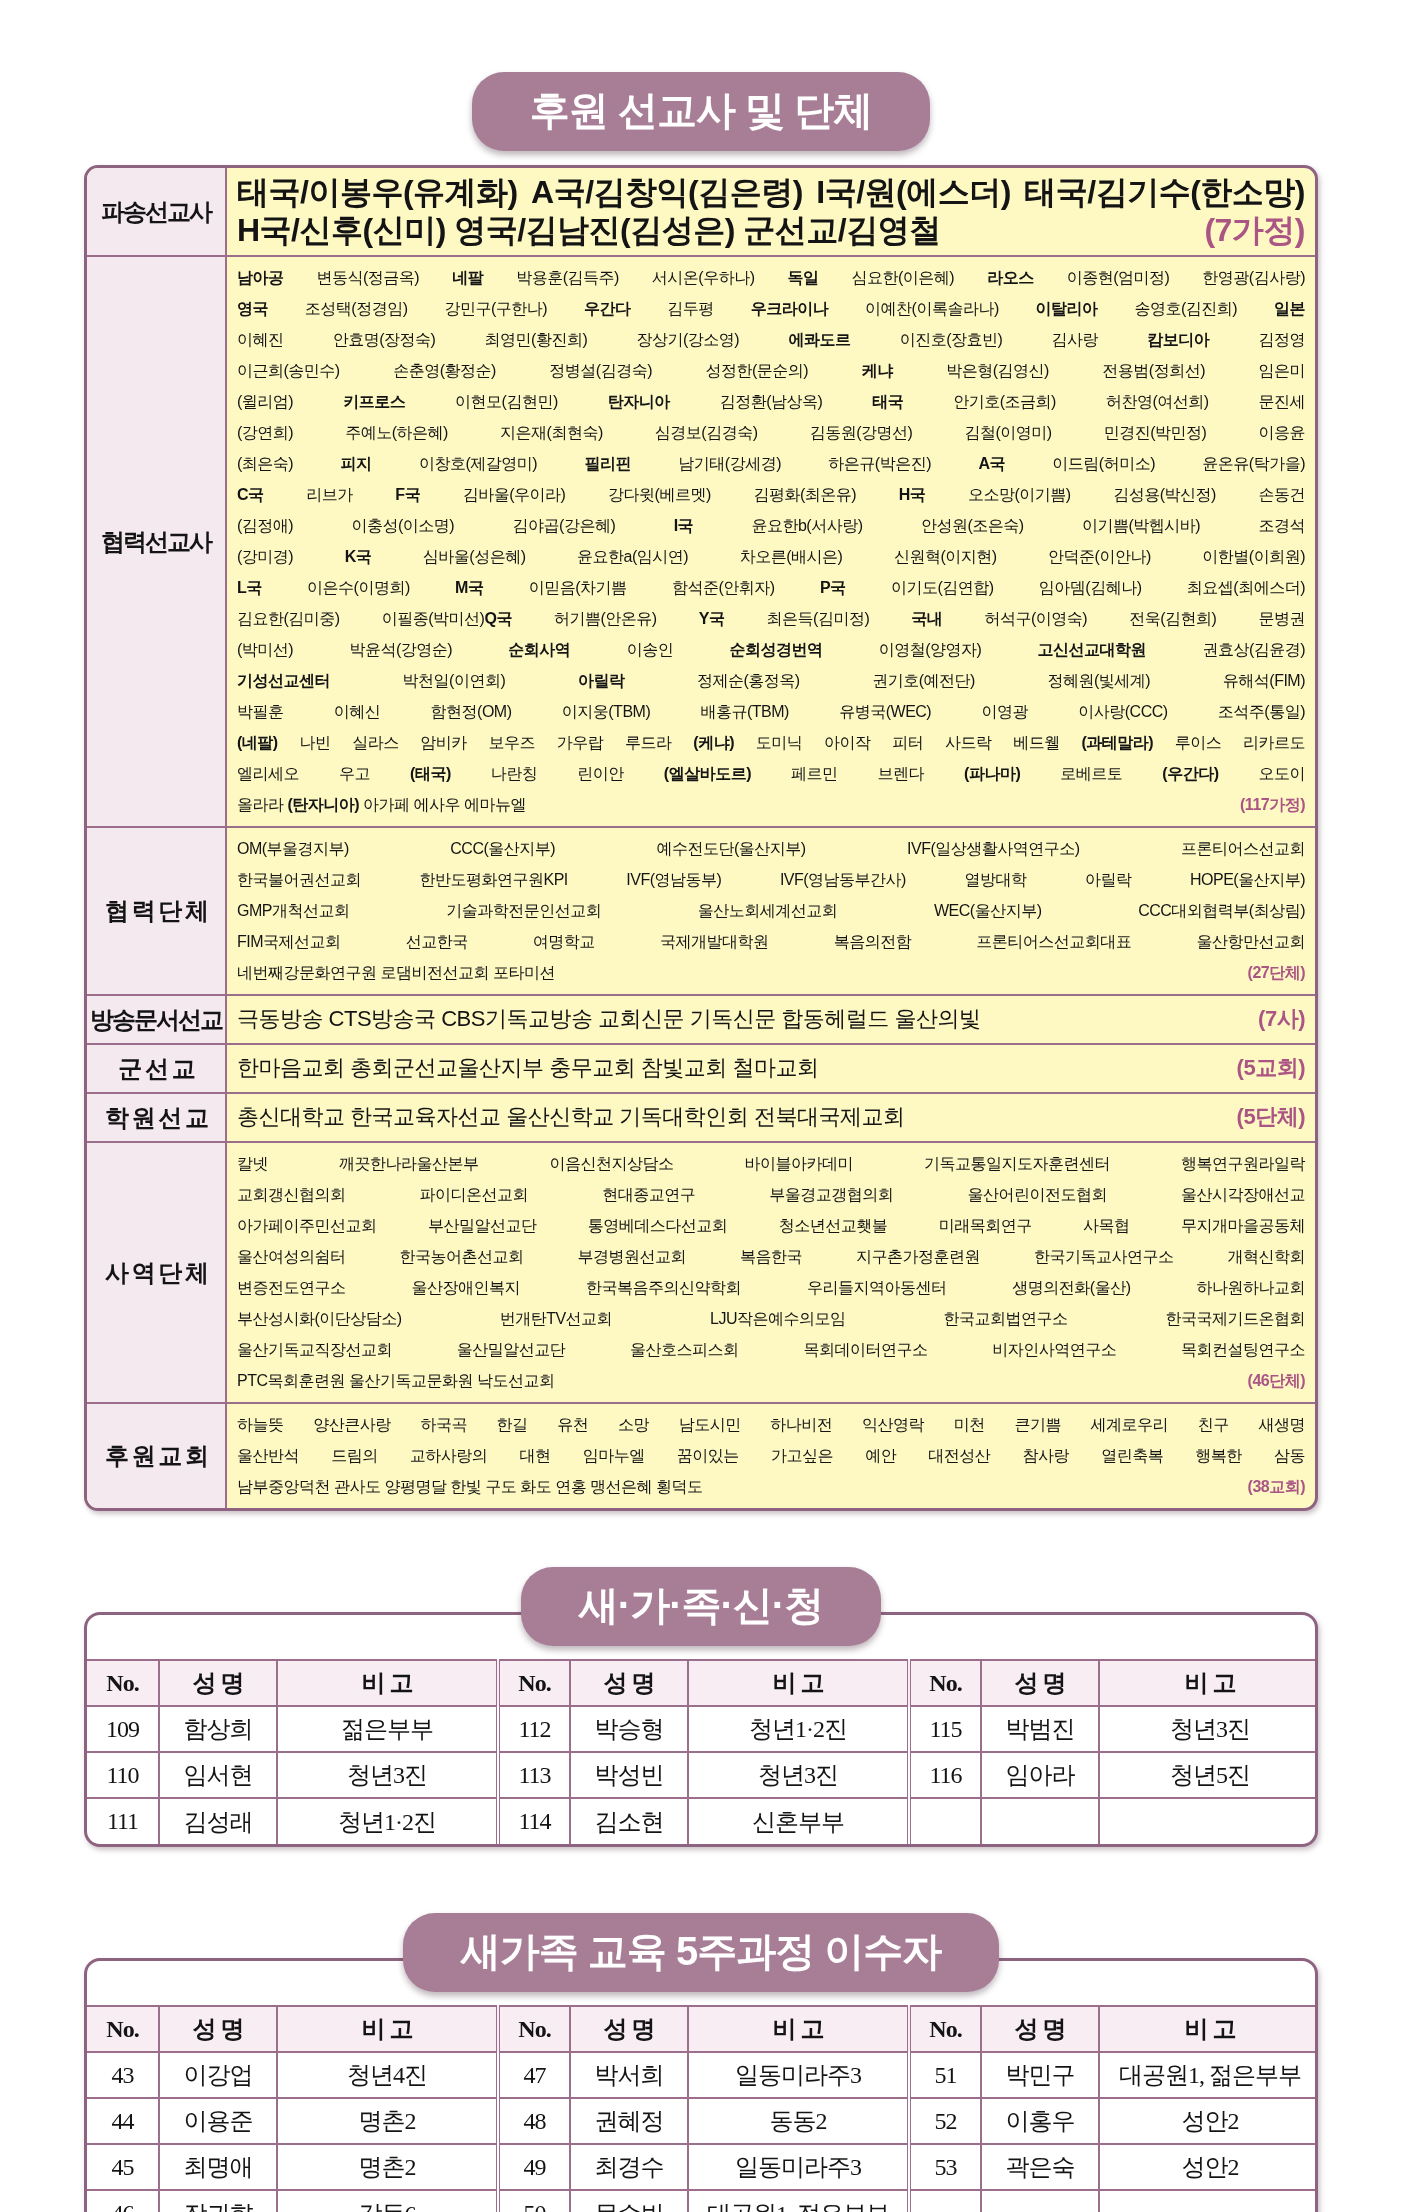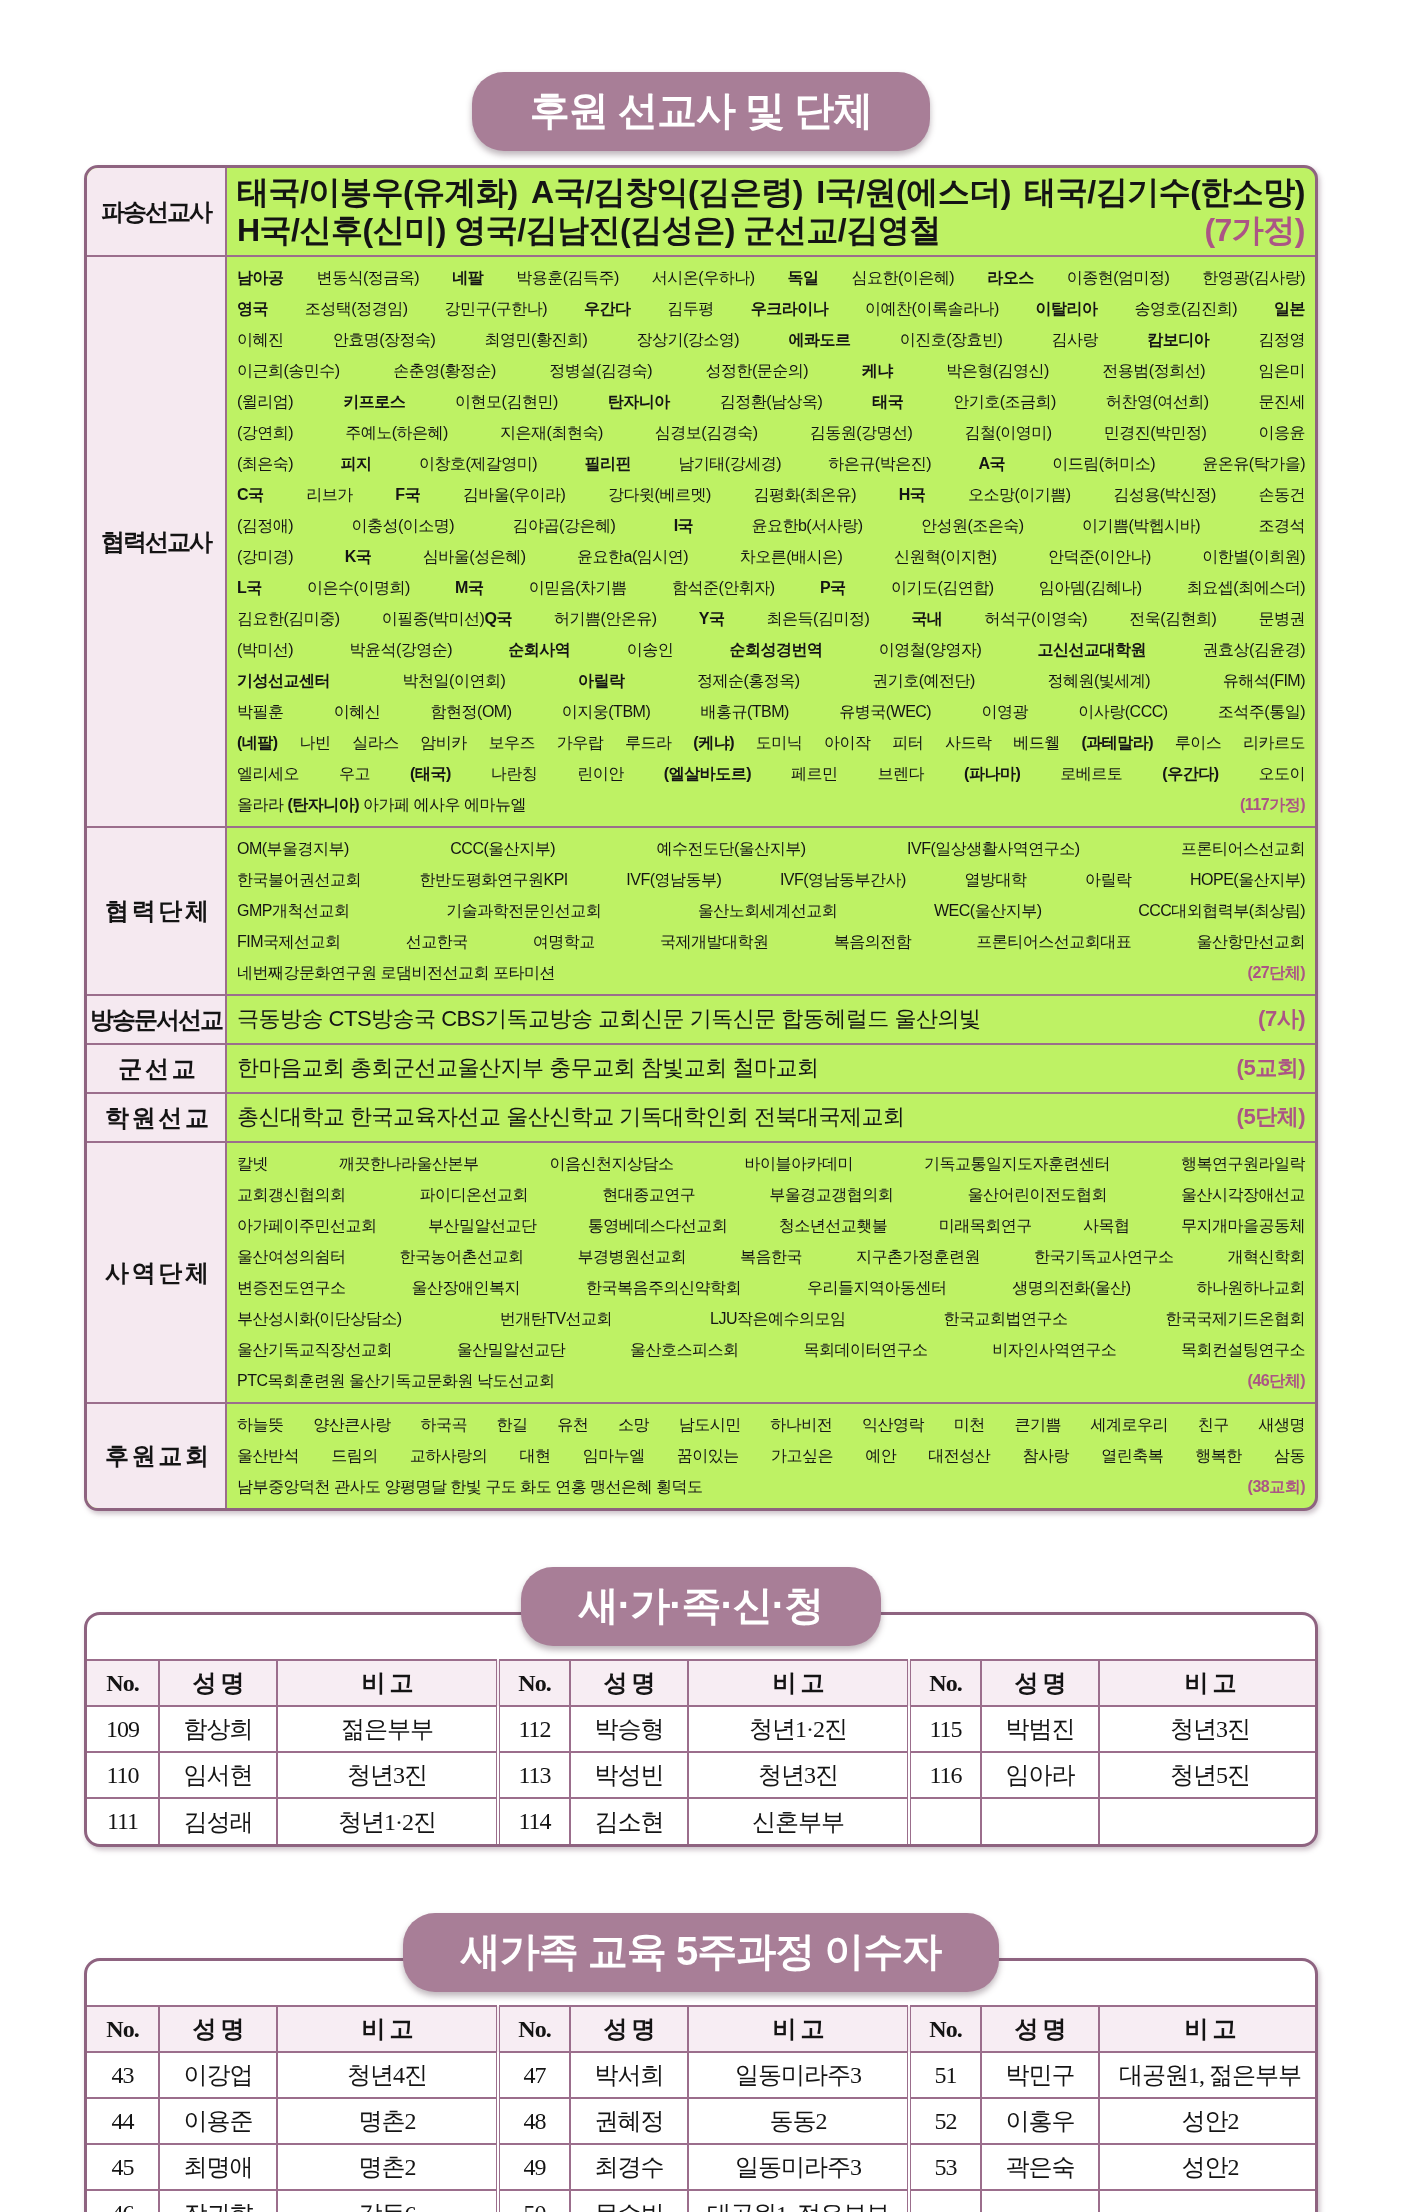--- a/index.html
+++ b/index.html
@@ -20,21 +20,21 @@
   .banner{
     display:inline-block; background:var(--banner); color:#fff;
     font-size:40px; font-weight:bold; letter-spacing:-1px;
     padding:11px 58px 13px; border-radius:32px;
     box-shadow:0 4px 6px rgba(70,45,60,.35);
     text-align:right;
   }
   
   .support-box{
     margin-top:14px; border:3px solid var(--border); border-radius:14px;
-    overflow:hidden; box-shadow:2px 3px 5px rgba(110,80,100,.35); background:#bef264;
+    overflow:hidden; box-shadow:2px 3px 5px rgba(110,80,100,.35); background:#fef9c3;
   }
   .srow{display:flex; border-top:2px solid var(--grid);}
   .srow:first-child{border-top:none;}
   .srow-label{
     flex:0 0 140px; background:var(--label-bg); border-right:2px solid var(--grid);
     display:flex; align-items:center; justify-content:center; text-align:center;
     font-weight:bold; font-size:24px; letter-spacing:-2px; padding:2px;
   }
   .srow-content{
     flex:1 1 auto; padding:5px 10px 6px; min-width:0;

